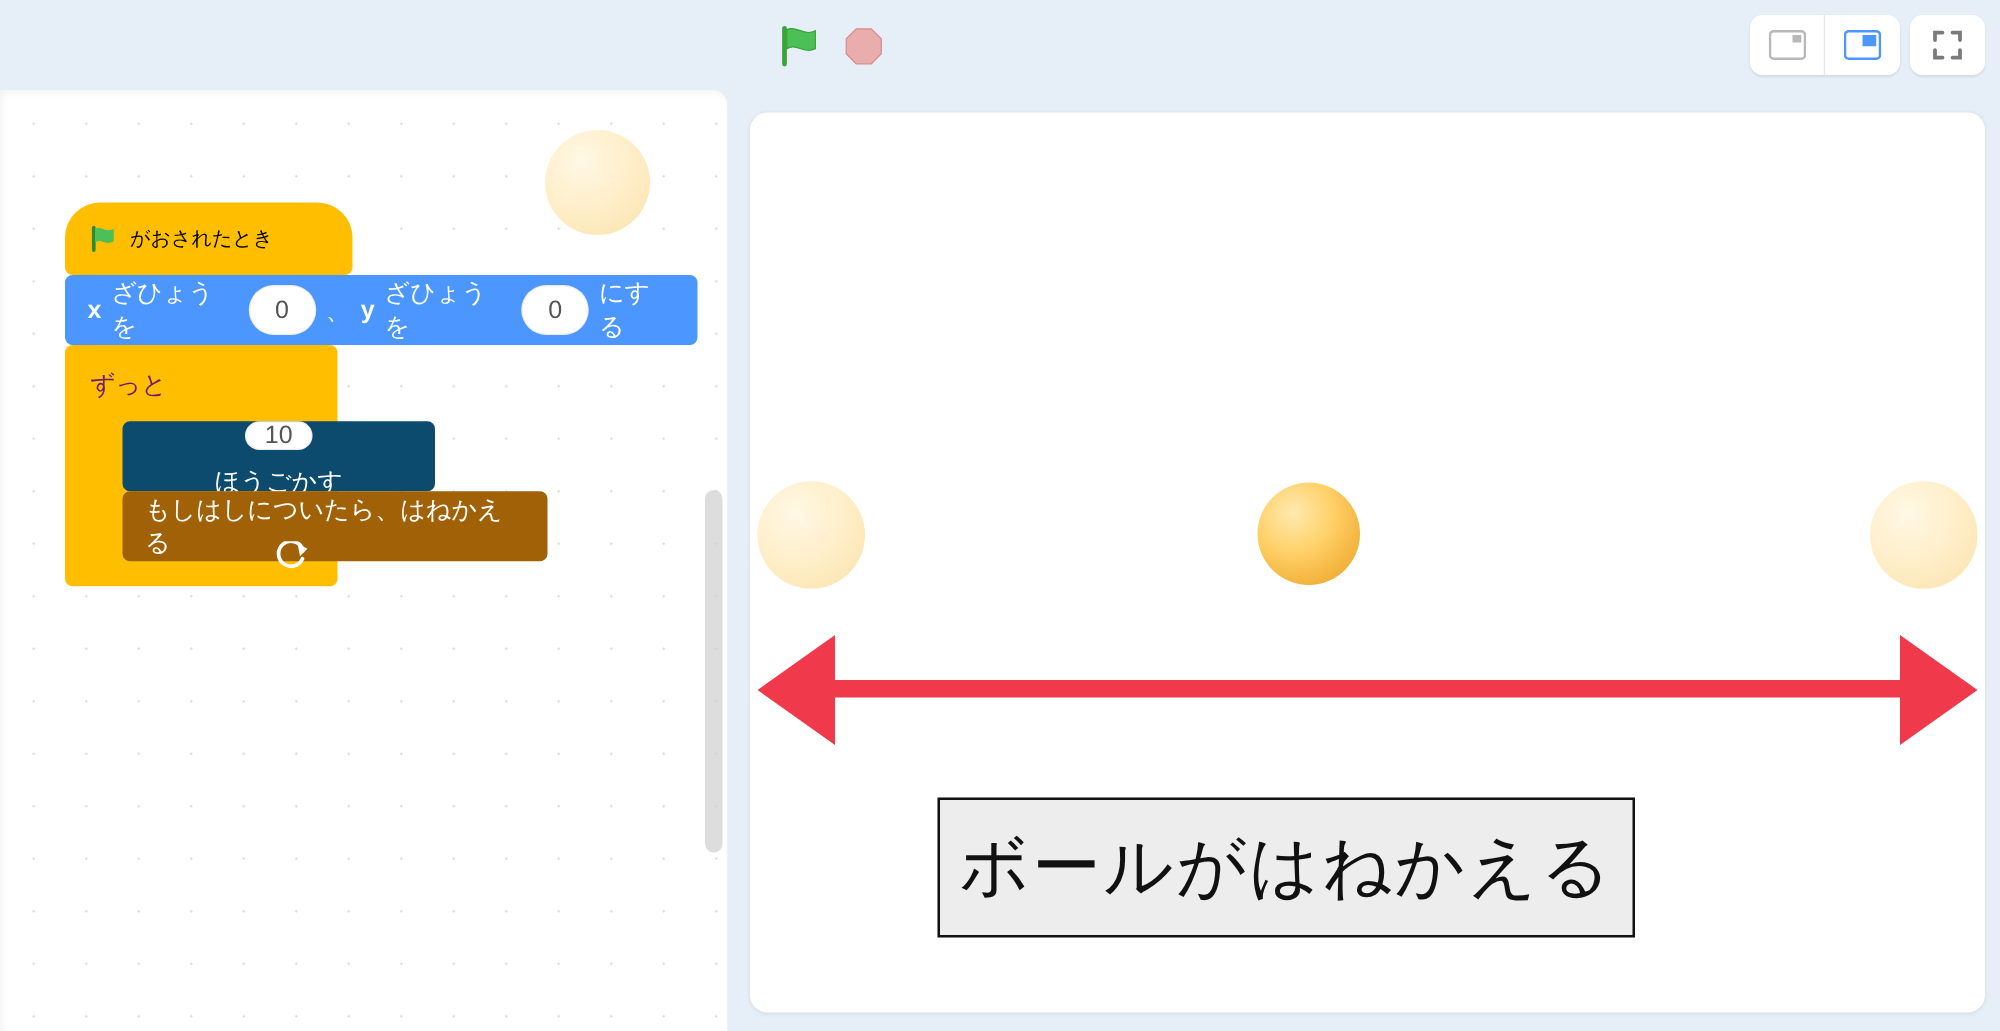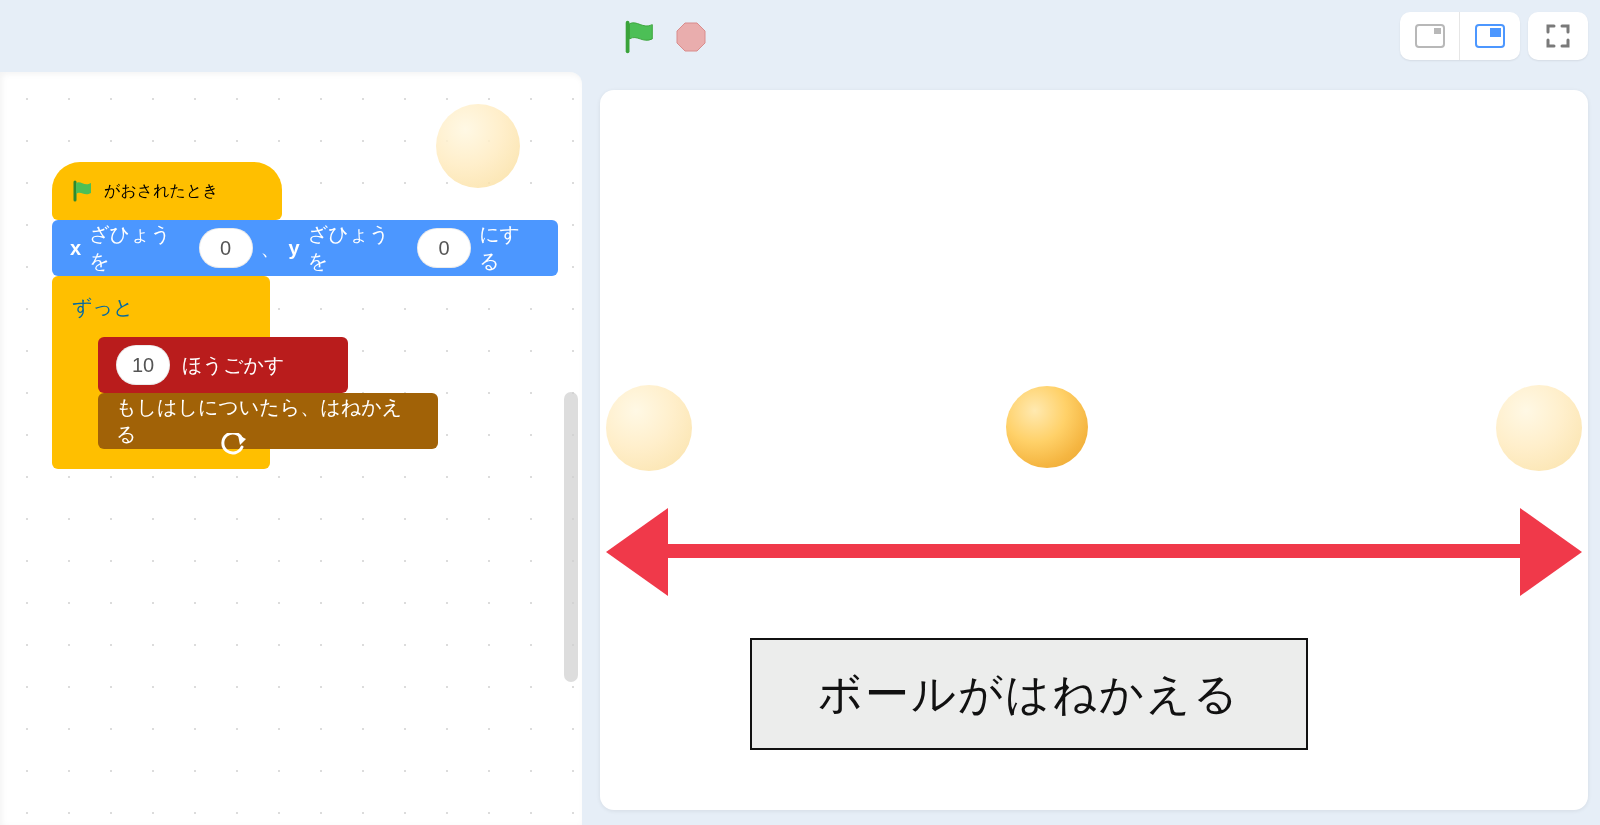--- a/index.html
+++ b/index.html
@@ -147,33 +147,34 @@
     box-shadow: inset 0 0 0 1px rgba(0,0,0,0.08);
   }
   .c-block {
     background: #ffbf00;
     border-radius: 6px;
     padding: 12px 14px 20px 14px;
     width: 218px;
     position: relative;
   }
   .c-label {
-    color: #0369a1;
+    color: #701a75;
     font-size: 20px;
     padding: 6px 4px 16px 6px;
   }
   .c-inner {
     margin-left: 32px;
     display: flex;
     flex-direction: column;
   }
   .move-block {
-    background: #b91c1c;
+    background: #0c4a6e;
     width: 250px;
     gap: 12px;
+    flex-direction: column;
   }
   .bounce-block {
     background: #a16207;
     width: 340px;
   }
   .loop-arrow {
     position: absolute;
     right: 22px;
     bottom: 14px;
     width: 28px; height: 22px;
@@ -221,21 +222,21 @@
     position: absolute;
     left: 150px;
     top: 548px;
     width: 558px;
     height: 112px;
     background: #ecedec;
     border: 2px solid #111;
     display: flex;
     align-items: center;
     justify-content: center;
-    font-size: 44px;
+    font-size: 55px;
     letter-spacing: 2px;
     color: #111;
     font-family: Liberation Serif, serif;
   }
 </style>
 </head>
 <body>
 
 <div class="topbar">
   <div class="center-controls">

